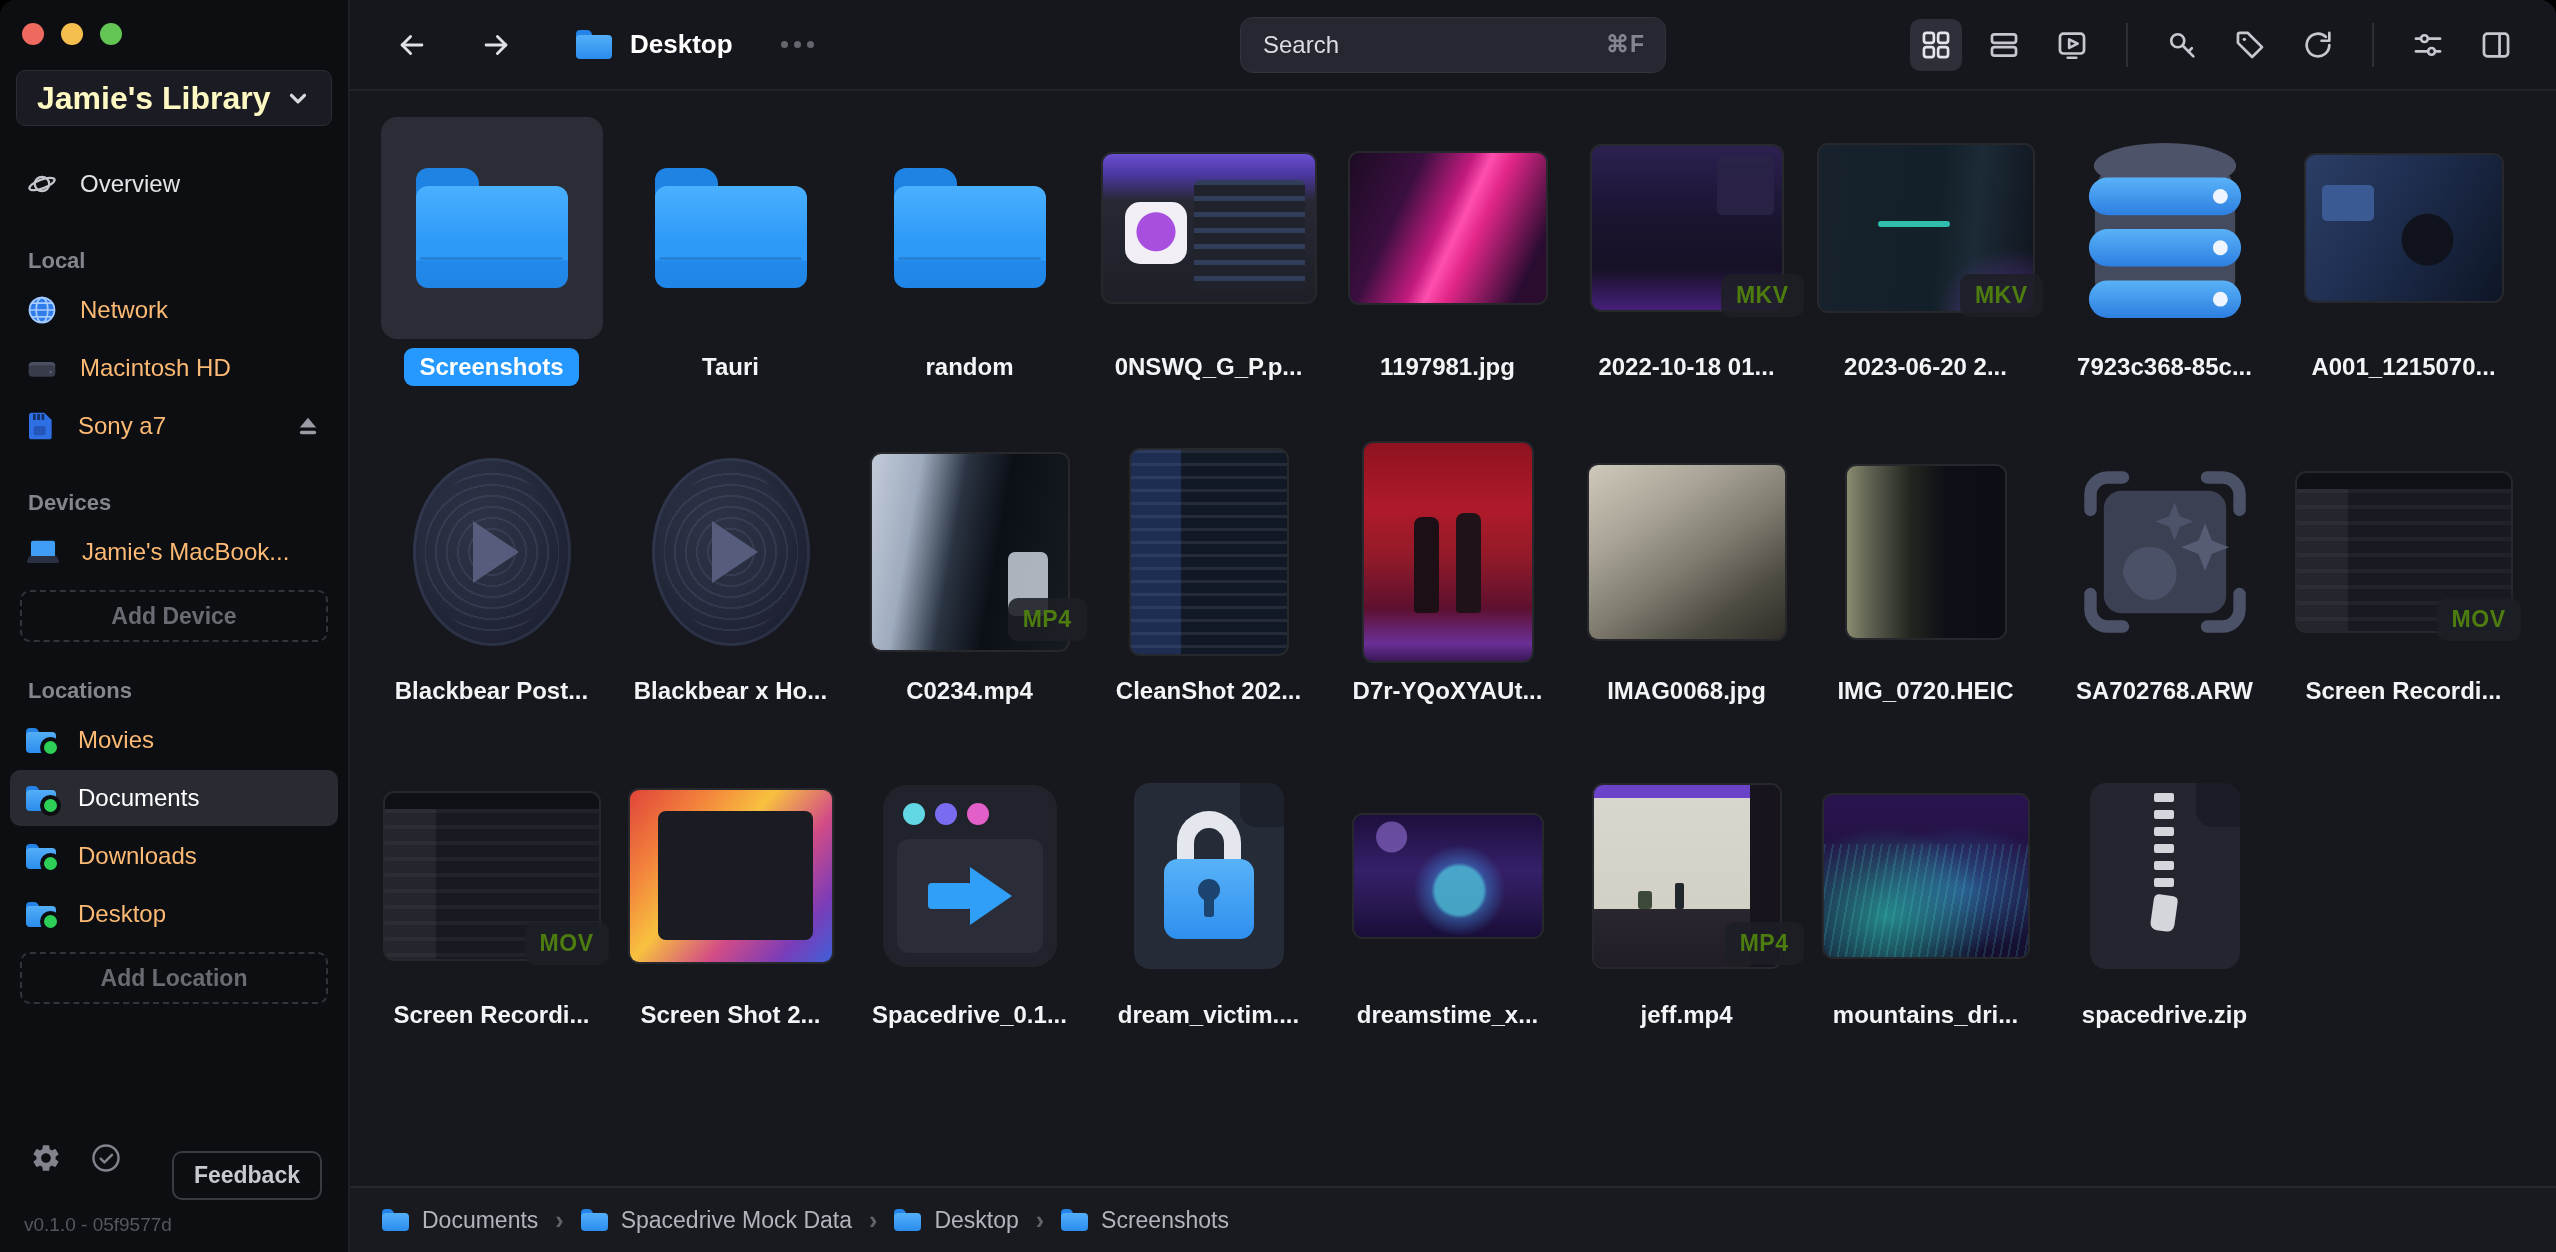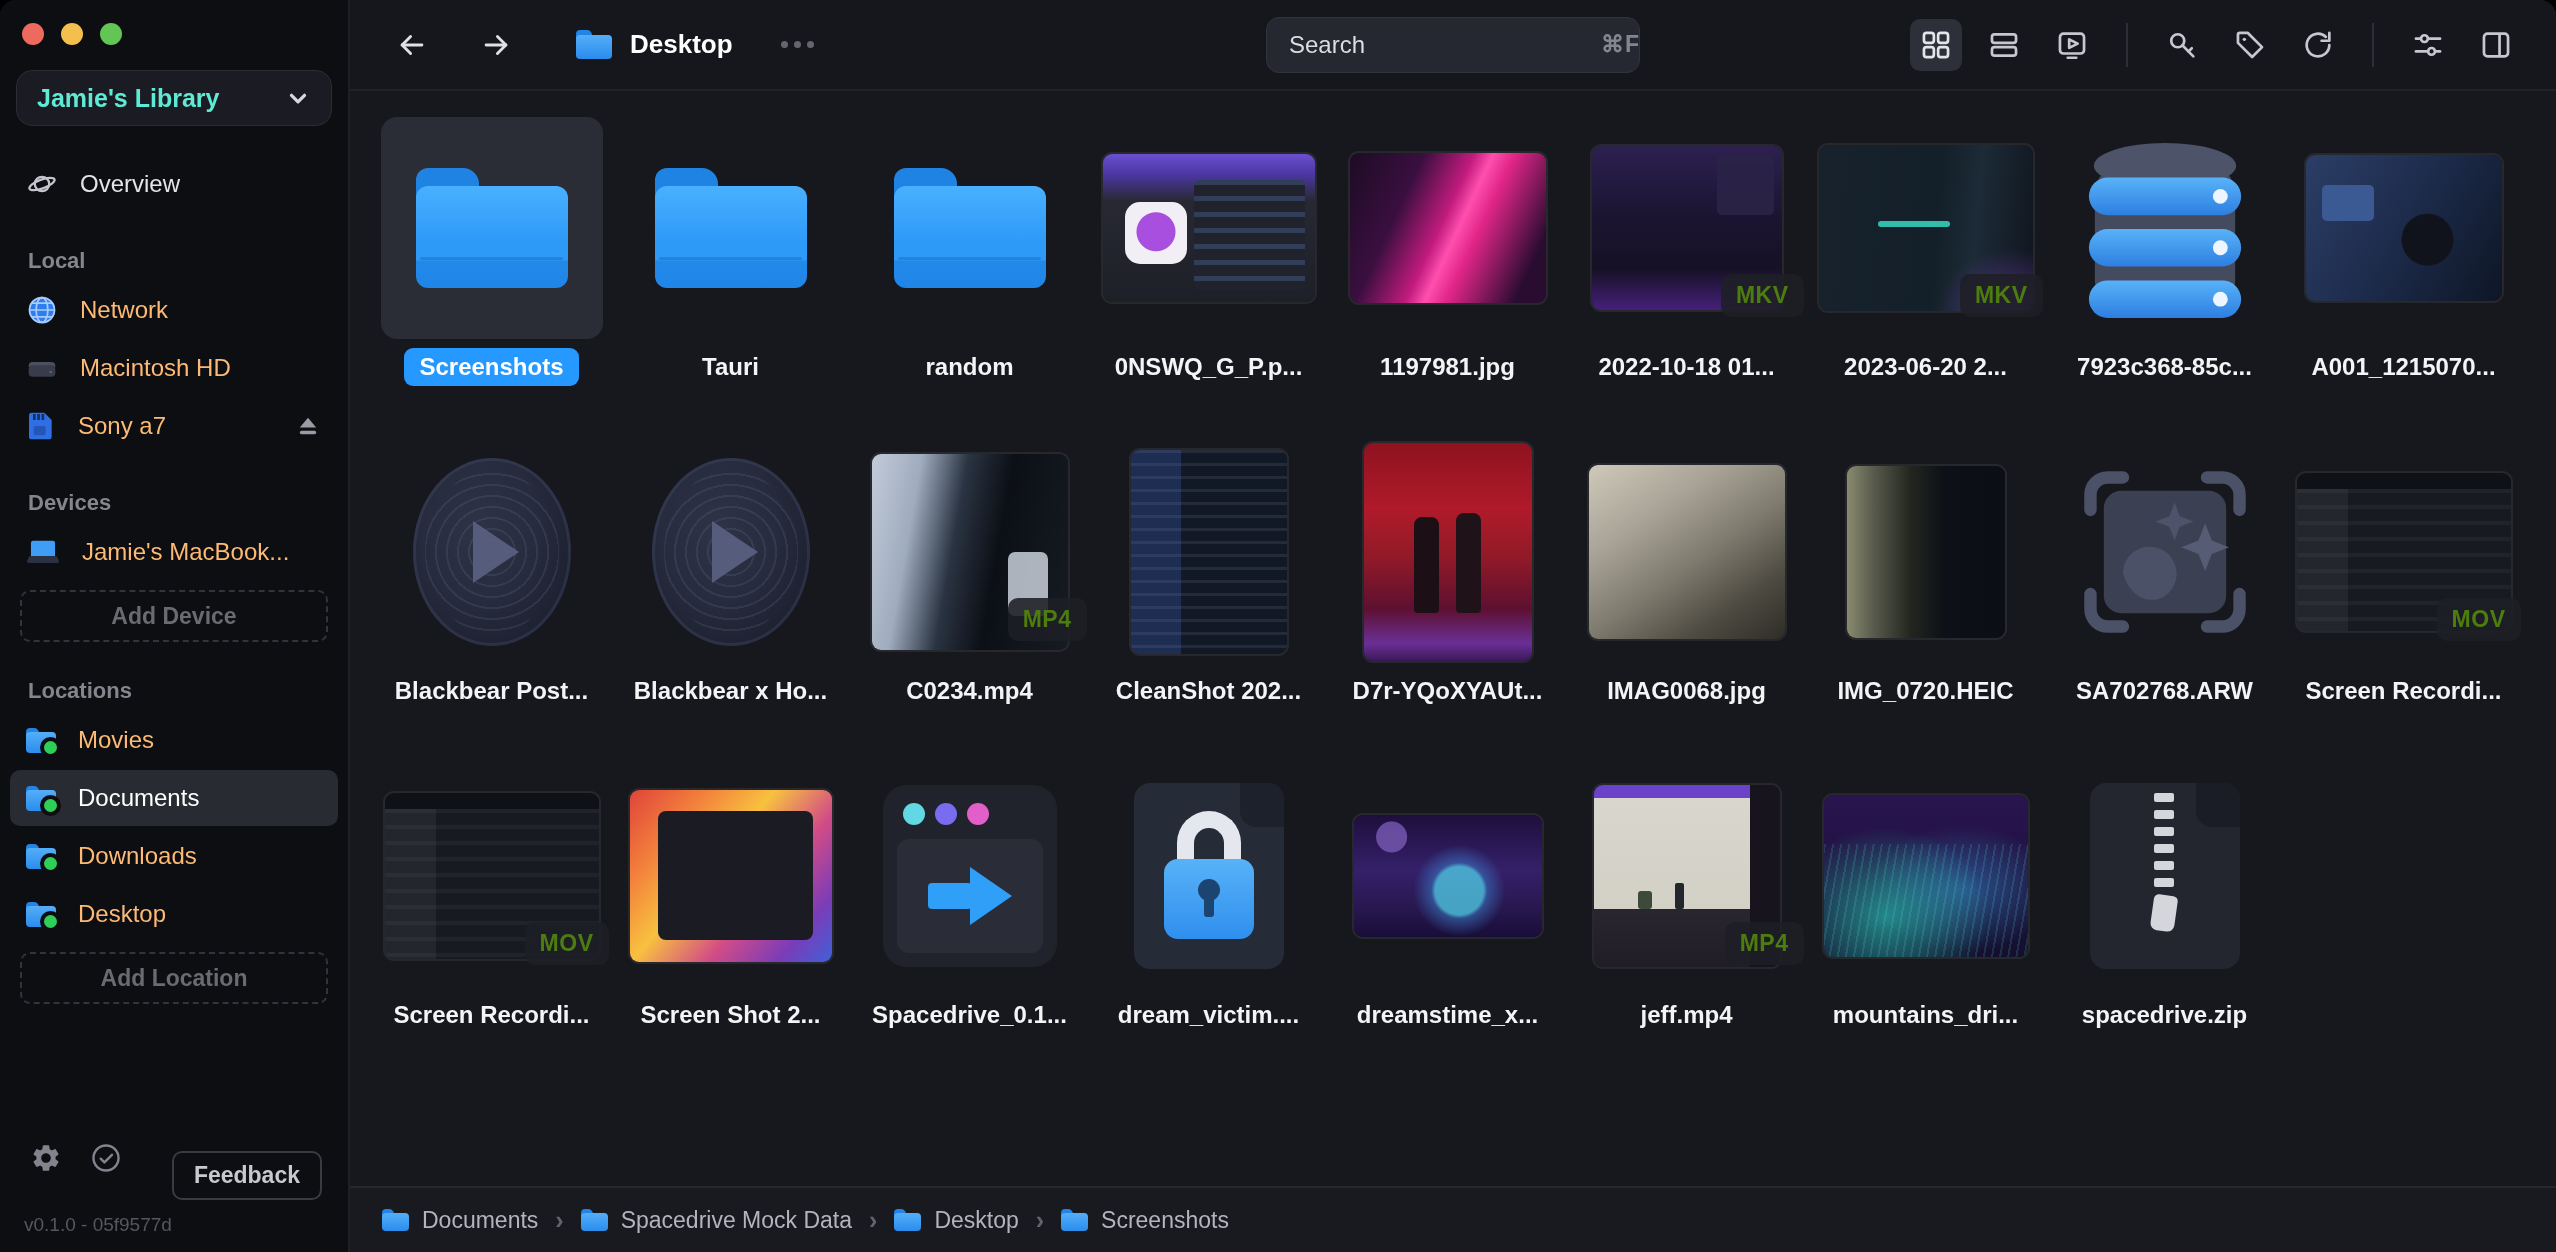--- a/index.html
+++ b/index.html
@@ -3,21 +3,21 @@
 <meta charset="utf-8">
 <style>
   html,body{margin:0;padding:0;background:#000;}
   body{width:2556px;height:1252px;overflow:hidden;font-family:"Liberation Sans",sans-serif;-webkit-font-smoothing:antialiased;}
   .window{width:2556px;height:1252px;display:flex;background:#17181d;border-radius:16px 16px 0 0;overflow:hidden;}
 
   
   .sidebar{width:350px;min-width:350px;background:#0d0e12;border-right:2px solid #1f2026;position:relative;box-sizing:border-box;}
   .tl{display:flex;gap:17px;padding:23px 0 0 22px;}
   .tl span{width:22px;height:22px;border-radius:50%;}
-  .libbtn{margin:25px 16px 0;height:54px;background:#1b1c23;border:1px solid #2b2c34;border-radius:16px;display:flex;align-items:center;justify-content:space-between;padding:0 20px;color:#5eead4;font-weight:700;font-size:25px;cursor:default;}
+  .libbtn{margin:25px 16px 0;height:54px;background:#1b1c23;border:1px solid #2b2c34;border-radius:9px;display:flex;align-items:center;justify-content:space-between;padding:0 20px;color:#fef9c3;font-weight:700;font-size:32px;cursor:default;}
   .srow{display:flex;align-items:center;height:56px;margin:2px 10px;padding:0 16px;border-radius:10px;gap:22px;font-size:24px;color:#fdba74;font-weight:500;}
   .srow.sel{background:#292b33;color:#fff;}
   .srow .lbl{flex:1;white-space:nowrap;overflow:hidden;text-overflow:ellipsis;}
   .srow .eject{display:flex;}
   .overview{margin-top:30px;color:#e3e4e8;}
   .sec-title{font-size:22px;font-weight:700;color:#84858d;margin:36px 0 8px 28px;}
   .dashed-btn{margin:10px 20px 0;height:48px;border:2px dashed #32333b;border-radius:10px;color:#696a72;font-size:23px;font-weight:600;display:flex;align-items:center;justify-content:center;cursor:pointer;}
   .sfoot{position:absolute;left:0;right:0;bottom:0;padding-bottom:16px;}
   .sfoot-row{display:flex;align-items:center;gap:28px;padding:0 26px 14px 30px;}
   .feedback{margin-left:auto;border:2px solid #393a42;border-radius:10px;padding:9px 20px;color:#c8c9cf;font-size:23px;font-weight:600;background:transparent;cursor:pointer;margin-top:36px;}
@@ -40,21 +40,21 @@
   
   .main{flex:1;display:flex;flex-direction:column;min-width:0;}
   .topbar{height:91px;min-height:91px;background:#16171d;border-bottom:2px solid #222329;display:flex;align-items:center;position:relative;padding:0 34px 0 36px;box-sizing:border-box;}
   .navbtns{display:flex;gap:32px;align-items:center;}
   .iconbtn{display:flex;align-items:center;justify-content:center;padding:9px;border-radius:10px;cursor:pointer;}
   .iconbtn.active{background:#2d2f39;}
   .titlegrp{display:flex;align-items:center;gap:18px;margin-left:54px;}
   .toptitle{color:#fff;font-size:26px;font-weight:700;}
   .dots3{display:flex;gap:6px;margin-left:30px;cursor:pointer;}
   .dots3 i{width:7px;height:7px;border-radius:50%;background:#64656d;}
-  .searchbox{position:absolute;left:50%;top:50%;transform:translate(-50%,-50%);width:374px;height:56px;background:#252731;border:1px solid #32333d;border-radius:13px;display:flex;align-items:center;padding:0 20px;box-sizing:border-box;}
+  .searchbox{position:absolute;left:50%;top:50%;transform:translate(-50%,-50%);width:426px;height:56px;background:#252731;border:1px solid #32333d;border-radius:13px;display:flex;align-items:center;padding:0 20px;box-sizing:border-box;}
   .searchbox input{flex:1;background:transparent;border:none;outline:none;color:#e8e9ed;font-size:24px;font-family:"Liberation Sans",sans-serif;}
   .searchbox input::placeholder{color:#dcdde2;opacity:1;}
   .kbd{color:#84858e;font-size:23px;font-weight:700;letter-spacing:1px;}
   .ricons{margin-left:auto;display:flex;align-items:center;gap:16px;}
   .vsep{width:2px;height:44px;background:#2e2f36;margin:0 12px;}
 
   
   .content{flex:1;overflow:hidden;background:#17181d;}
   .grid{display:grid;grid-template-columns:repeat(9,239px);grid-auto-rows:324px;padding:26px 0 0 22px;}
   .cell{display:flex;flex-direction:column;align-items:center;width:239px;cursor:pointer;}

